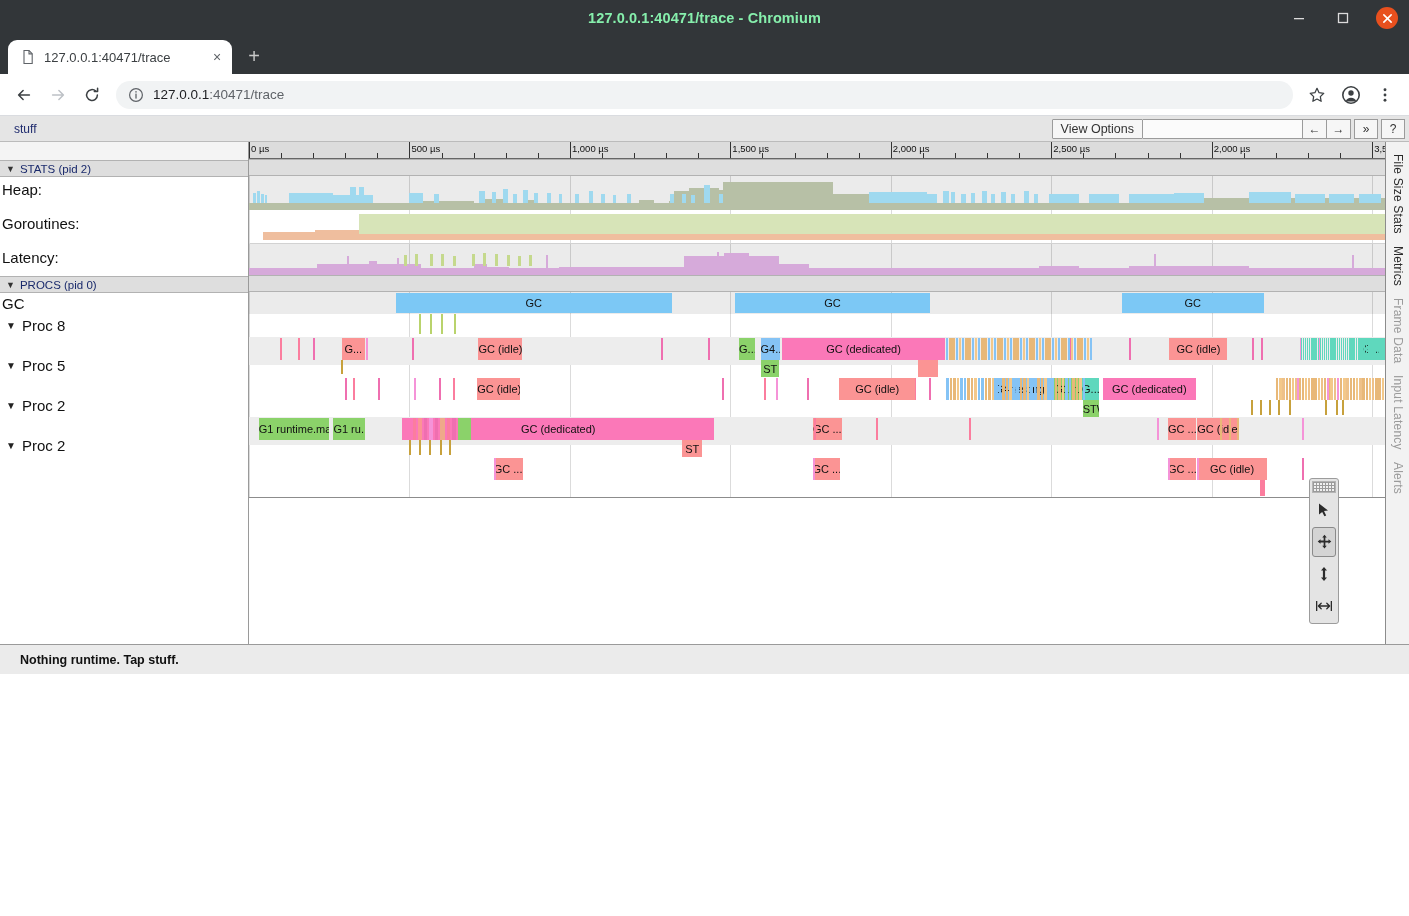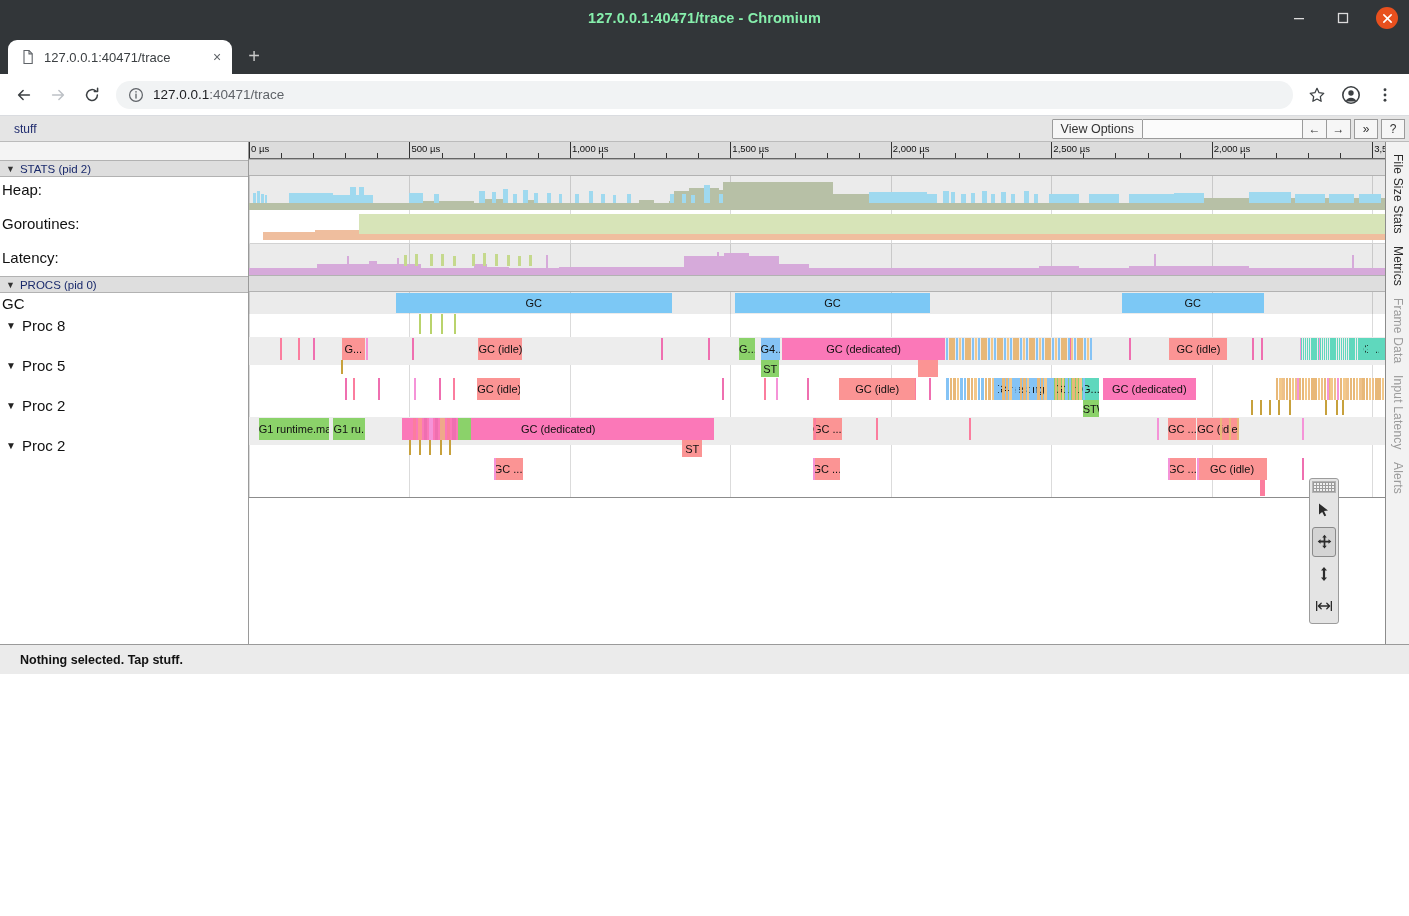--- a/index.html
+++ b/index.html
@@ -988,15 +988,15 @@
       <div class="vtab active">File Size Stats</div>
       <div class="vtab active">Metrics</div>
       <div class="vtab">Frame Data</div>
       <div class="vtab">Input Latency</div>
       <div class="vtab">Alerts</div>
     </div>
   </div>
 </div>
 
 <div id="statusbar">
-  <span>Nothing selected. Tap stuff.</span>
+  <span>Nothing runtime. Tap stuff.</span>
 </div>
 <div id="page-rest"></div>
 
 </body></html>

